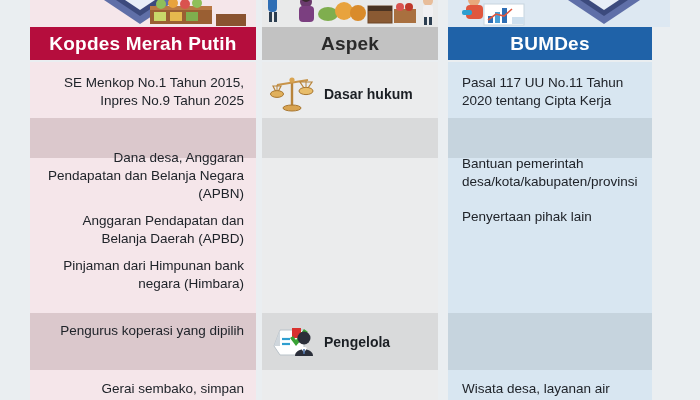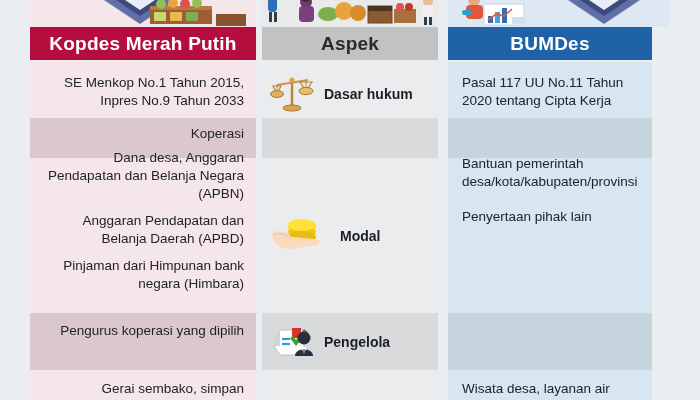--- a/index.html
+++ b/index.html
@@ -150,24 +150,21 @@
   </div>
   <div class="hdr hdr-right col-right">
     <span>BUMDes</span>
   </div>
 
   <div class="body-col col-left bc-left">
     <div class="row" style="top: 56px; height: 40px; background: rgb(219, 200, 204);"></div>
     <div class="row" style="top: 251px; height: 57px; background: rgb(219, 200, 204);"></div>
 
     <div class="left-text cell-text" style="top:12px;">
-      <p>SE Menkop No.1 Tahun 2015, Inpres No.9 Tahun 2033</p>
-    </div>
-    <div class="left-text cell-text" style="top:63px;">
-      <p>Koperasi</p>
+      <p>SE Menkop No.1 Tahun 2015, Inpres No.9 Tahun 2025</p>
     </div>
     <div class="left-text cell-text" style="top:87px;">
       <p>Dana desa, Anggaran Pendapatan dan Belanja Negara (APBN)</p>
       <p>Anggaran Pendapatan dan Belanja Daerah (APBD)</p>
       <p>Pinjaman dari Himpunan bank negara (Himbara)</p>
     </div>
     <div class="left-text cell-text" style="top:260px;">
       <p>Pengurus koperasi yang dipilih</p>
     </div>
     <div class="left-text cell-text" style="top:318px;">
@@ -191,33 +188,20 @@
           <ellipse cx="36" cy="17" rx="7" ry="3.6" fill="#e8bd6a" stroke="#a8762f" stroke-width="1"></ellipse>
           <line x1="36" y1="7" x2="36" y2="14" stroke="#b8843a" stroke-width="1"></line>
           <ellipse cx="22" cy="34" rx="9" ry="3" fill="#d9a451" stroke="#a8762f" stroke-width="1"></ellipse>
           <circle cx="22" cy="6" r="2.6" fill="#d9a451"></circle>
         </svg>
       </span>
       <span class="aspect-label">Dasar hukum</span>
     </div>
 
 
-    <div class="aspect" style="top:96px;height:155px;">
-      <span class="icon-wrap" style="flex:0 0 62px;width:62px;height:46px;">
-        <svg width="62" height="46" viewBox="0 0 62 46">
-          <ellipse cx="32" cy="14" rx="14" ry="6" fill="#f5d21e"></ellipse>
-          <ellipse cx="32" cy="19" rx="14" ry="6" fill="#f0c814"></ellipse>
-          <ellipse cx="32" cy="24" rx="14" ry="6" fill="#e8bd0d"></ellipse>
-          <ellipse cx="32" cy="12" rx="14" ry="6" fill="#ffe13a"></ellipse>
-          <path d="M2 20 C8 16 16 18 22 24 L44 26 C50 26 52 30 46 32 L20 36 C10 36 2 30 2 20 Z" fill="#fbd9bd"></path>
-          <path d="M4 22 C10 19 16 21 21 26" fill="none" stroke="#edbf9a" stroke-width="1"></path>
-        </svg>
-      </span>
-      <span class="aspect-label">Modal</span>
-    </div>
 
     <div class="aspect" style="top:251px;height:57px;">
       <span class="icon-wrap">
         <svg width="46" height="40" viewBox="0 0 46 40">
           <polygon points="10,8 34,8 34,33 10,33 4,24" fill="#ffffff" stroke="#b9c2c9" stroke-width="1"></polygon>
           <polygon points="10,8 4,24 10,24" fill="#cfd6dc"></polygon>
           <line x1="12" y1="17" x2="20" y2="17" stroke="#2f9fd0" stroke-width="2.2"></line>
           <line x1="12" y1="22" x2="20" y2="22" stroke="#2f9fd0" stroke-width="2.2"></line>
           <rect x="22" y="6" width="9" height="10" fill="#d9322e"></rect>
           <path d="M20 16 L26 24 L38 10 L34 7 L26 18 L23 14 Z" fill="#3aa335"></path>

